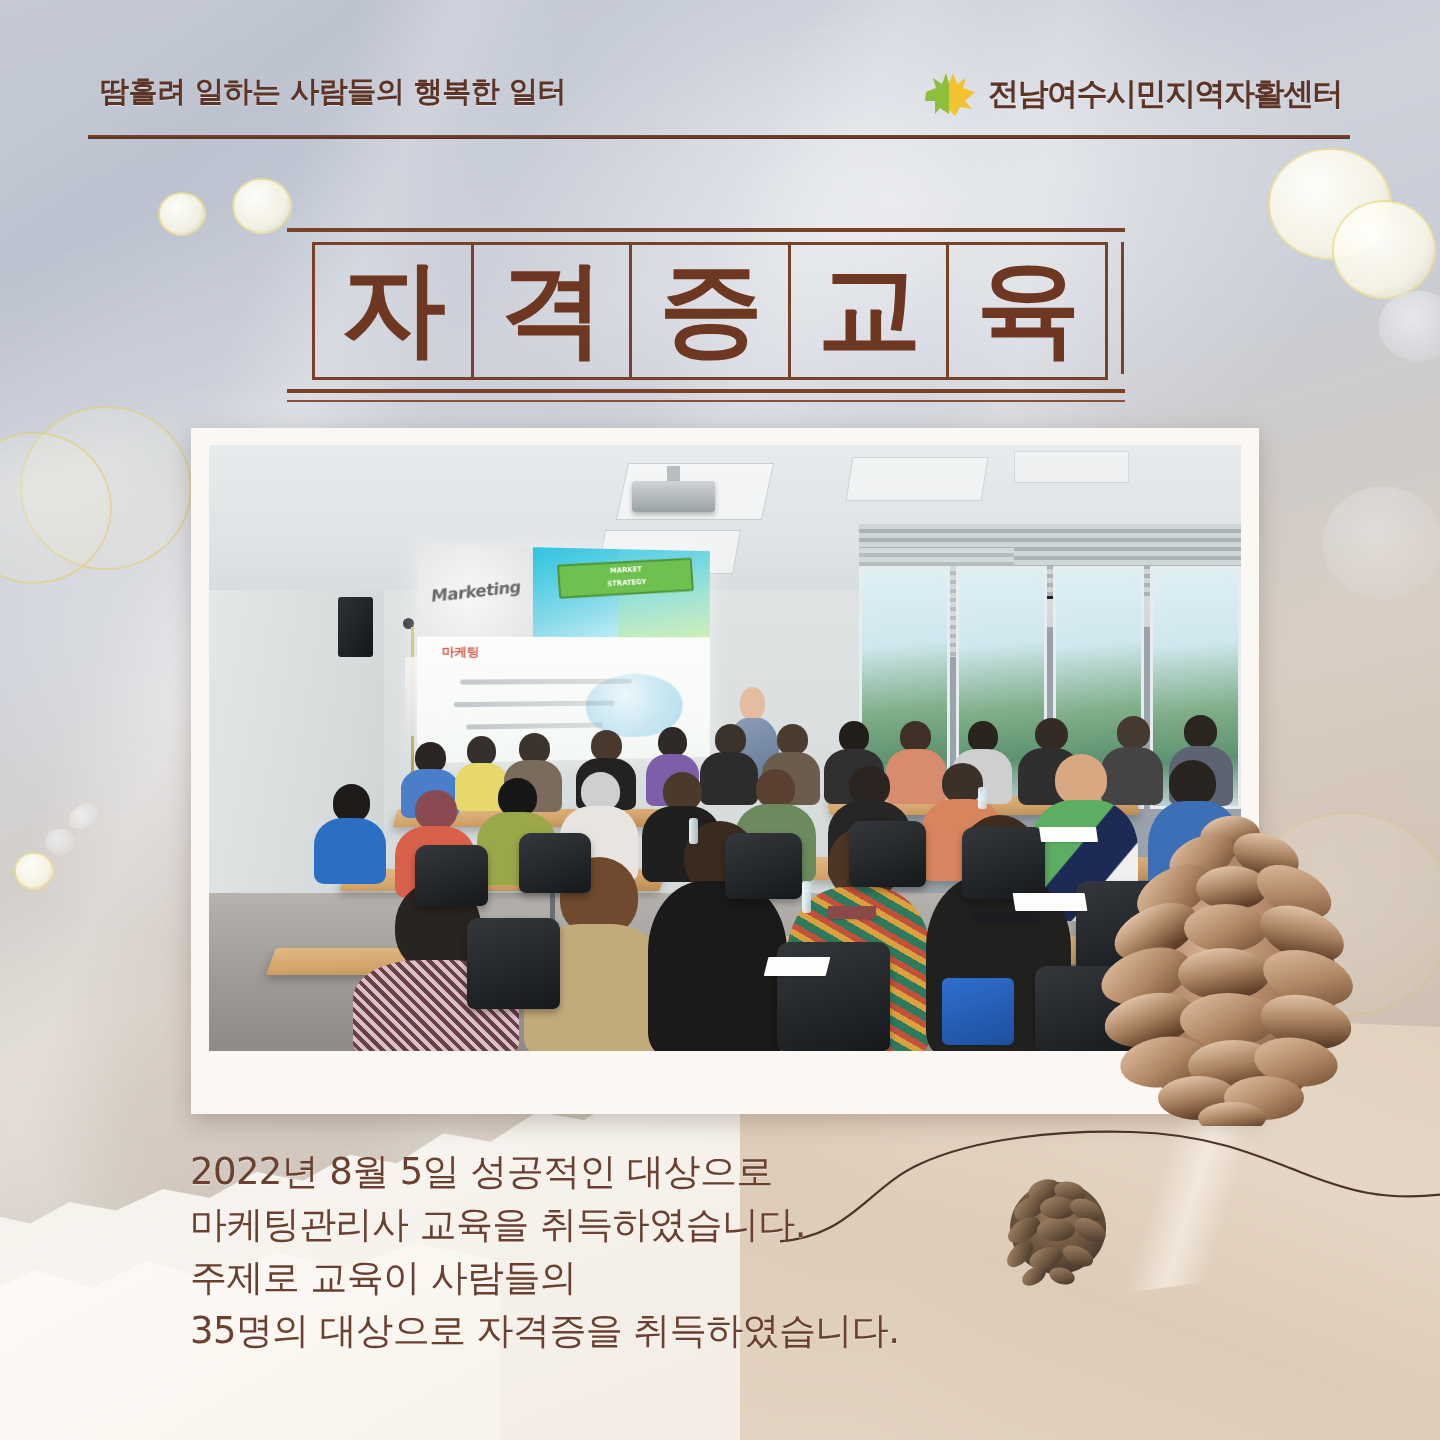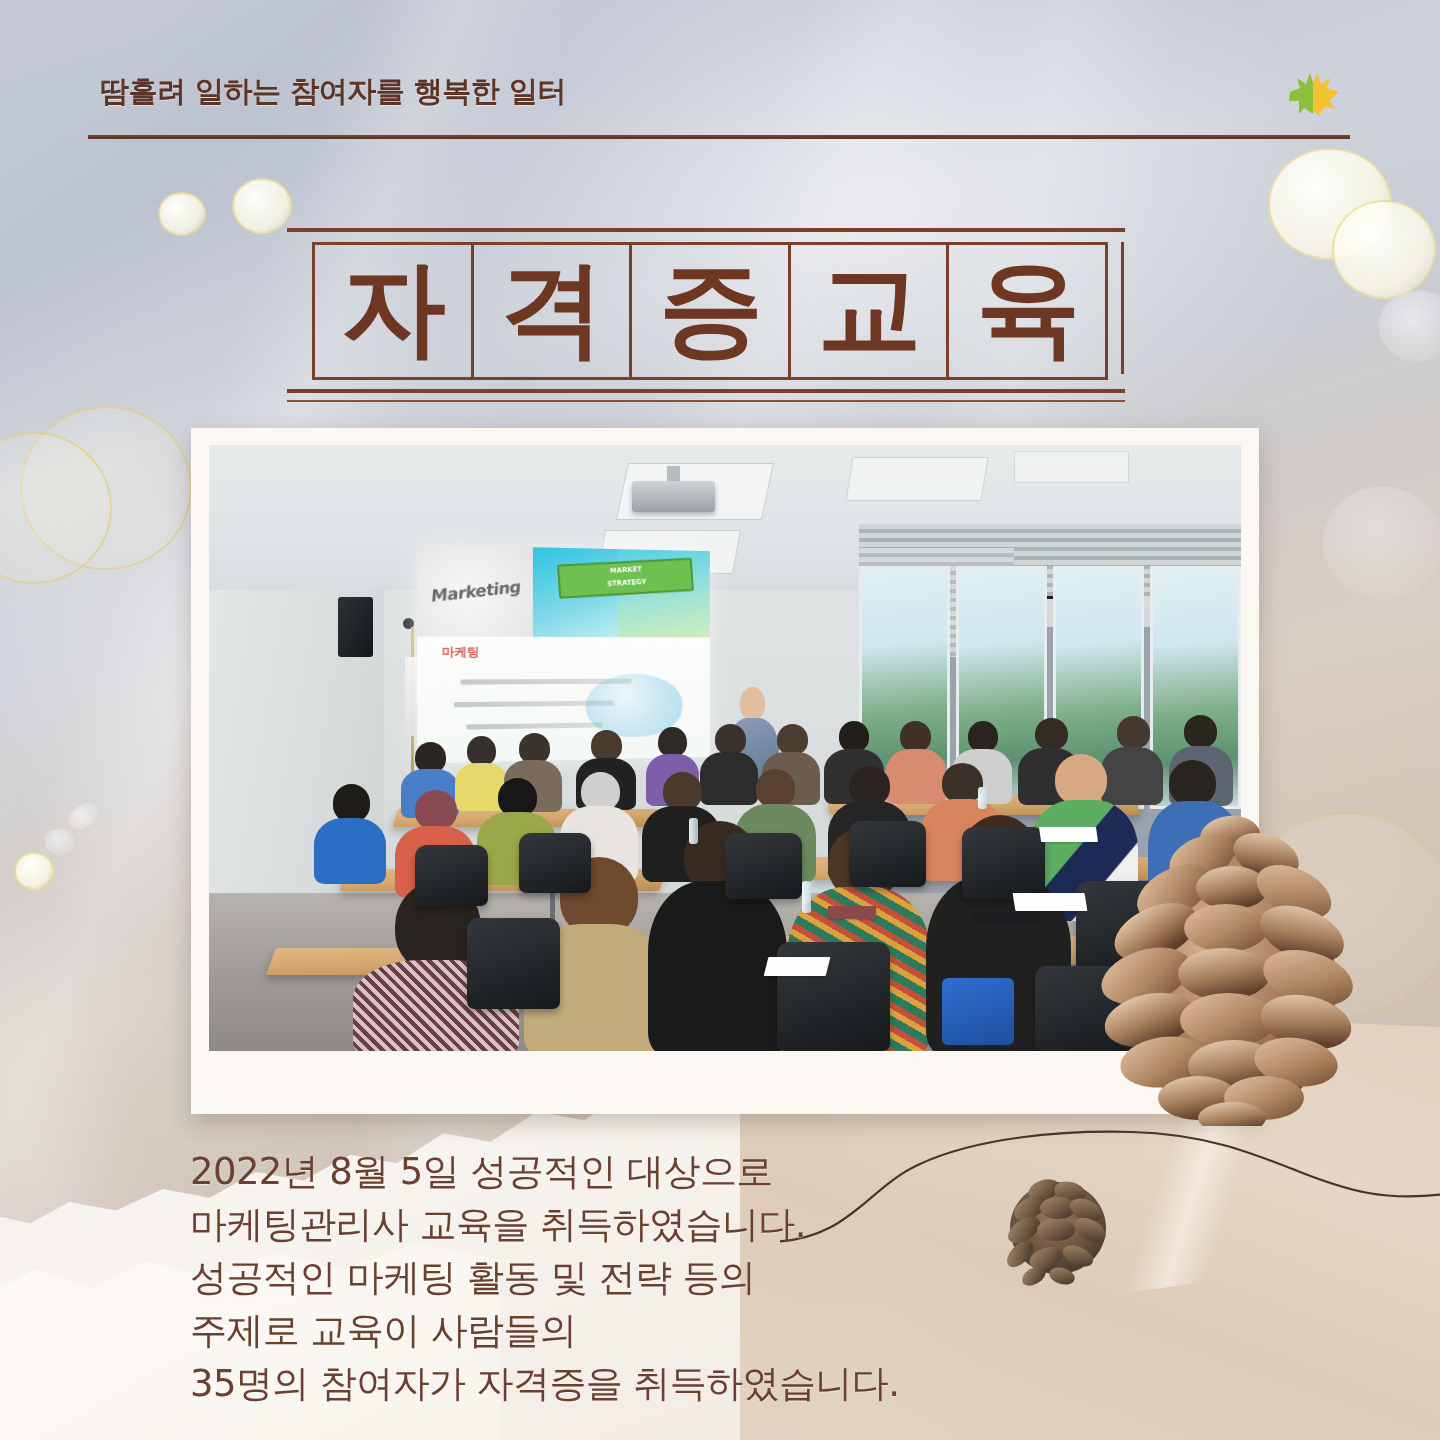--- a/index.html
+++ b/index.html
@@ -237,26 +237,27 @@
   <div class="bokeh bk-dim" style="left:66px;top:804px;width:34px;height:22px;transform:rotate(-35deg);"></div>
   <div class="bokeh bk-dim" style="left:1322px;top:486px;width:120px;height:112px;opacity:.55;"></div>
   <div class="bokeh bk-ring" style="left:1240px;top:812px;width:210px;height:200px;opacity:.5;border-color:rgba(220,190,90,.5);"></div>
 
   <div class="kraft"></div>
   <div class="kraft-crease"></div>
   <div class="torn-paper"></div>
   <div class="torn-paper2"></div>
 
   <div class="header">
-    <div class="tagline">땀흘려 일하는 참여자를 행복한 일터</div>
+    <div class="tagline">땀흘려 일하는 사람들의 행복한 일터</div>
     <div class="org">
       <svg class="logo-mark" viewBox="0 0 56 48">
         <path d="M4 22 L14 18 L11 8 L20 14 L24 3 L27 13 L27 44 L18 38 L13 44 L13 31 L3 31 Z" fill="#8dbf3c"></path>
         <path d="M27 13 L31 3 L35 14 L44 8 L41 18 L53 22 L43 31 L50 39 L38 37 L33 46 L27 40 Z" fill="#f2c230"></path>
       </svg>
+      <div class="org-name">전남여수시민지역자활센터</div>
     </div>
     <div class="header-rule"></div>
   </div>
 
   <div class="title-wrap">
     <div class="t-rule-top"></div>
     <div class="title-box">
       <div class="tchar">자</div>
       <div class="tchar">격</div>
       <div class="tchar">증</div>
@@ -496,18 +497,17 @@
   </svg>
 
   <svg class="thread" viewBox="0 0 660 200">
     <path d="M-10 152 C 70 150, 86 98, 140 74 C 196 48, 280 40, 352 42
              C 424 44, 470 62, 520 82 C 566 100, 604 112, 666 104" fill="none" stroke="#4a3327" stroke-width="2.2" stroke-linecap="round"></path>
   </svg>
 
   <div class="body-text">
     <div>2022년 8월 5일 성공적인 대상으로</div>
     <div>마케팅관리사 교육을 취득하였습니다.</div>
-    <div>성공적인 마케팅 활동 및 전략 등의</div>
     <div>주제로 교육이 사람들의</div>
-    <div>35명의 참여자가 자격증을 취득하였습니다.</div>
+    <div>35명의 대상으로 자격증을 취득하였습니다.</div>
   </div>
 
 </div>
 
 </body></html>

